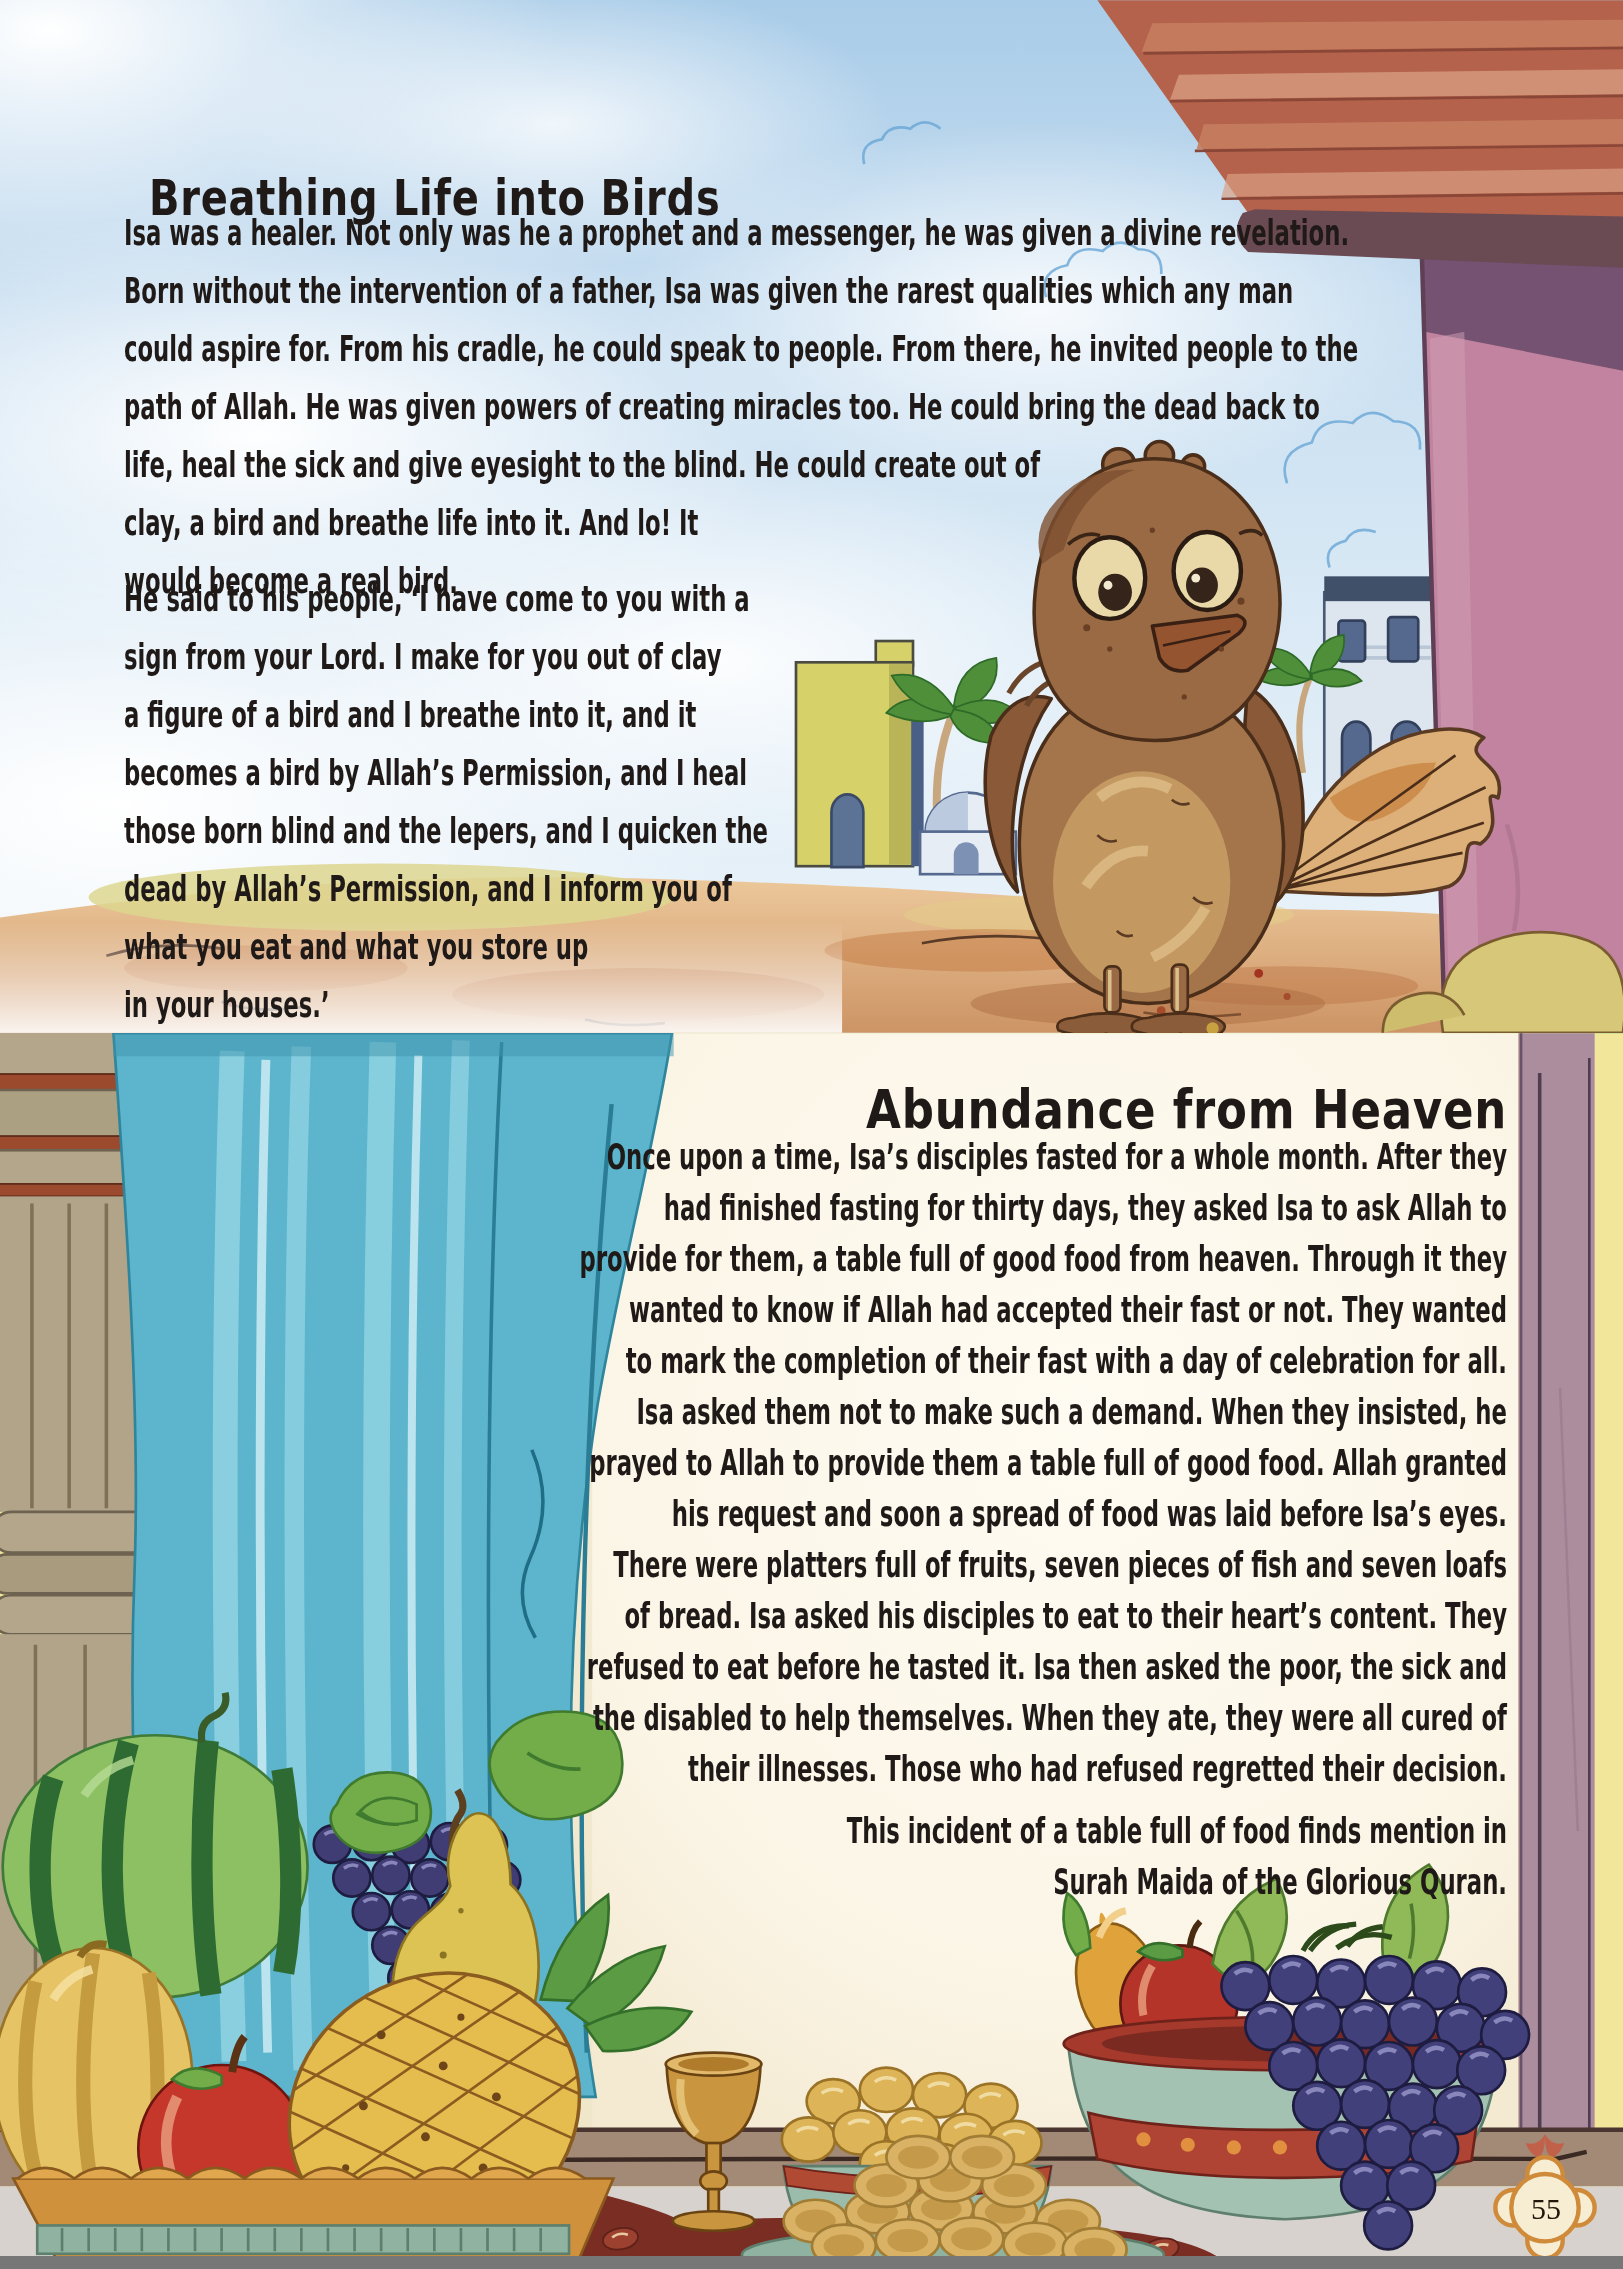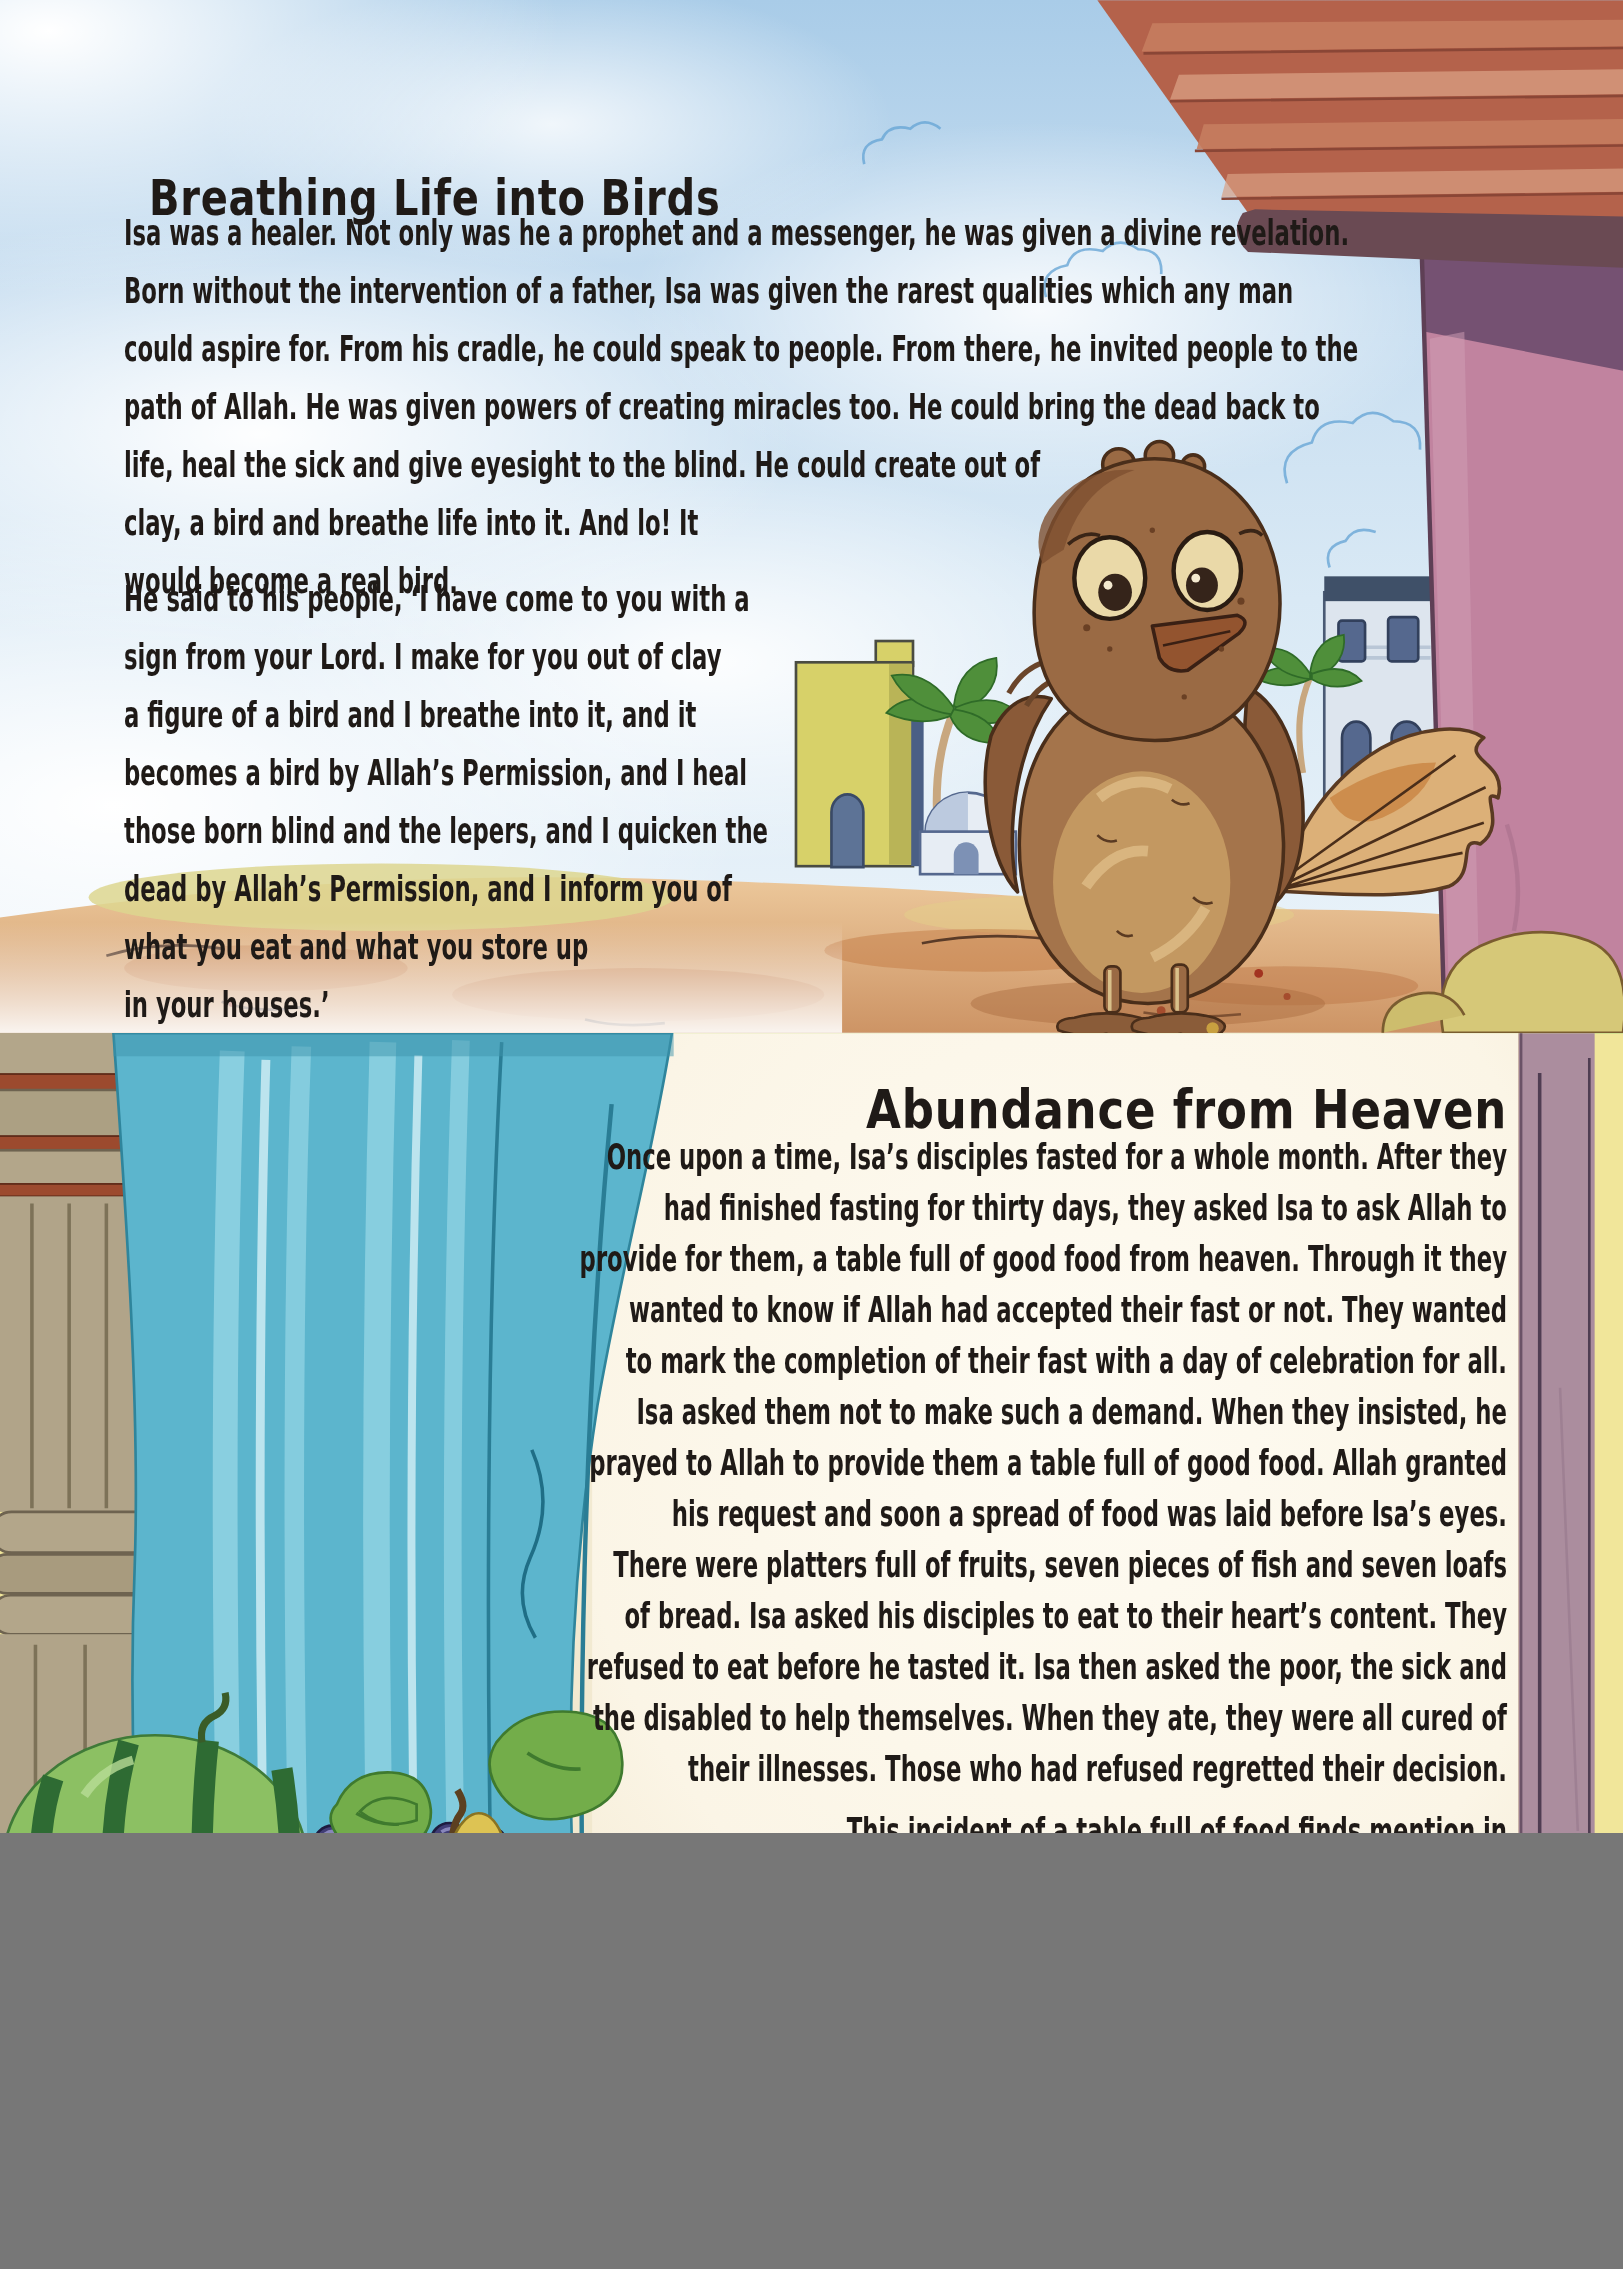--- a/index.html
+++ b/index.html
@@ -1,16 +1,16 @@
 <!DOCTYPE html>
 <html style="font-size:14px"><head>
 <meta charset="utf-8">
 <style>
   html,body{margin:0;padding:0;background:#777;}
-  .page{position:relative;width:1623px;height:1833px;overflow:hidden;background:#fff;
+  .page{position:relative;width:1623px;height:2256px;overflow:hidden;background:#fff;
         font-family:"DejaVu Sans","Liberation Sans",sans-serif;color:#1f1a17;}
   
   .scene-top{position:absolute;left:0;top:0;width:1623px;height:1033px;
     background:
       radial-gradient(42% 34% at 3% 3%, #ffffff 0%, rgba(255,255,255,0) 75%),
       radial-gradient(46% 30% at 16% 42%, rgba(255,255,255,.97) 0%, rgba(255,255,255,0) 72%),
       radial-gradient(52% 38% at 7% 78%, #ffffff 0%, rgba(255,255,255,0) 75%),
       radial-gradient(40% 28% at 44% 64%, rgba(255,255,255,.92) 0%, rgba(255,255,255,0) 70%),
       radial-gradient(36% 26% at 64% 30%, rgba(255,255,255,.85) 0%, rgba(255,255,255,0) 70%),
       radial-gradient(30% 20% at 34% 12%, rgba(255,255,255,.8) 0%, rgba(255,255,255,0) 70%),

